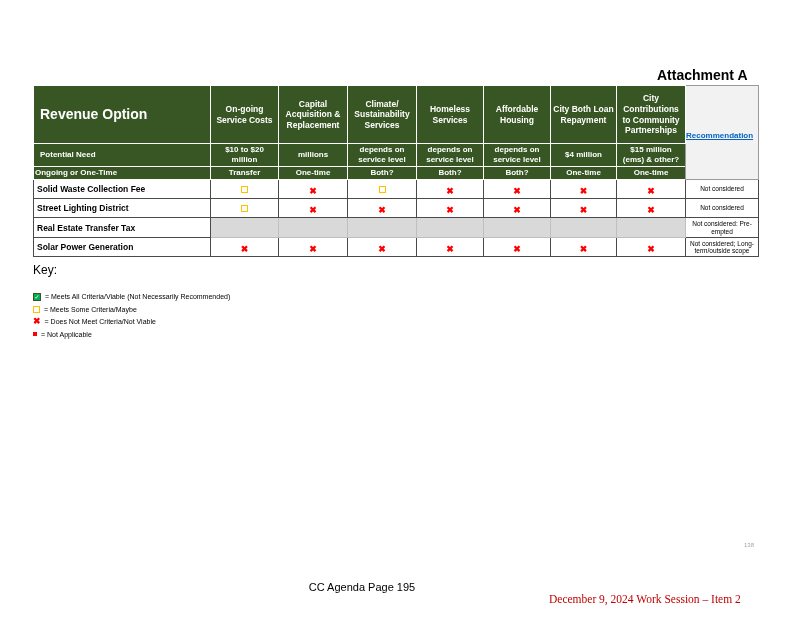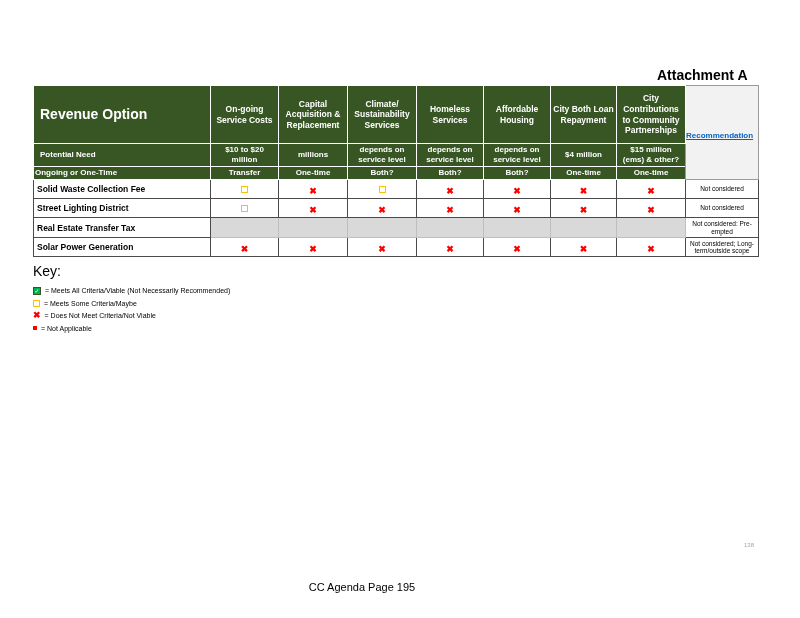--- a/index.html
+++ b/index.html
@@ -47,21 +47,21 @@
     background:#fffef8; vertical-align:middle;
   }
   .sym-all {
     display:inline-block; width:8px; height:8px; background:#00B050; border:1px solid #375623;
     color:#fff; font-size:6px; line-height:7px; text-align:center; vertical-align:middle;
   }
   .sym-na { display:inline-block; width:4px; height:4px; background:#FF0000; vertical-align:middle; }
 
   
   .key { position:absolute; left:33px; top:263px; }
-  .key-title { font-size:14px; color:#000; margin-bottom:7px; }
+  .key-title { font-size:12px; color:#000; margin-bottom:15px; }
   .key-item { display:flex; align-items:center; gap:4px; margin-bottom:3.5px; height:9px; }
   .key-text { font-size:7px; color:#000; }
 
   .pagenum-small { position:absolute; left:744px; top:542px; font-size:6px; color:#a6a6a6; }
   .footer-center { position:absolute; left:0; top:581px; width:724px; text-align:center; font-size:11px; color:#000; }
   .footer-right { position:absolute; left:549px; top:593px; font-size:11.5px; color:#C00000; font-family:"Liberation Serif", serif; }
 </style>
 </head>
 <body>
 
@@ -181,14 +181,15 @@
       <span class="key-text">= Does Not Meet Criteria/Not Viable</span>
     </div>
     <div class="key-item">
       <span class="sym-na"></span>
       <span class="key-text">= Not Applicable</span>
     </div>
   </div>
 
   <div class="pagenum-small">138</div>
   <div class="footer-center">CC Agenda Page 195</div>
+  <div class="footer-right">December 9, 2024 Work Session – Item 2</div>
 
 </div>
 
 </body></html>

